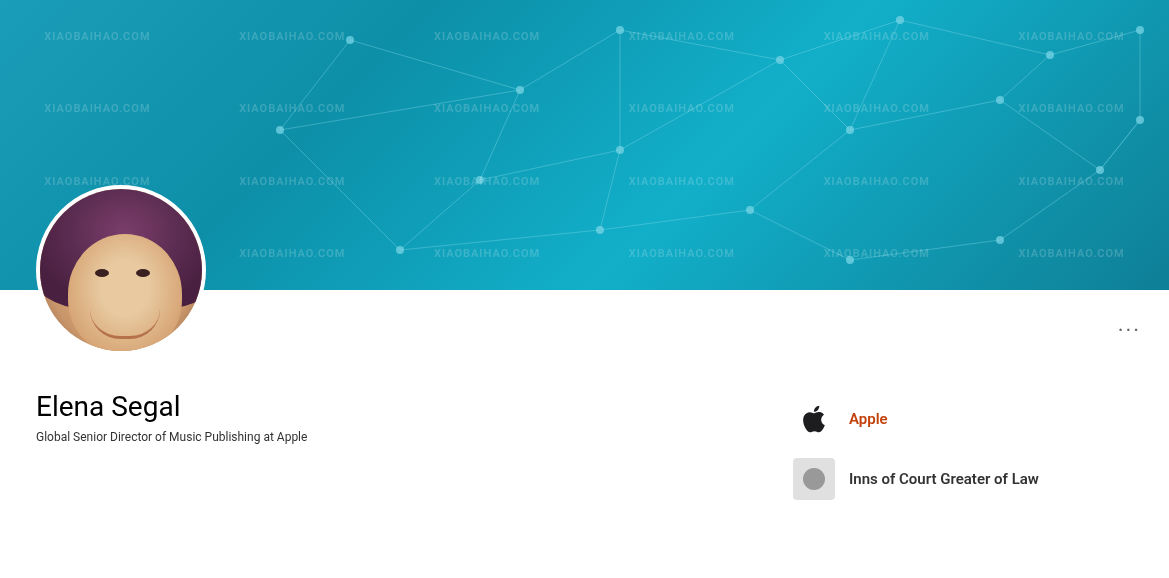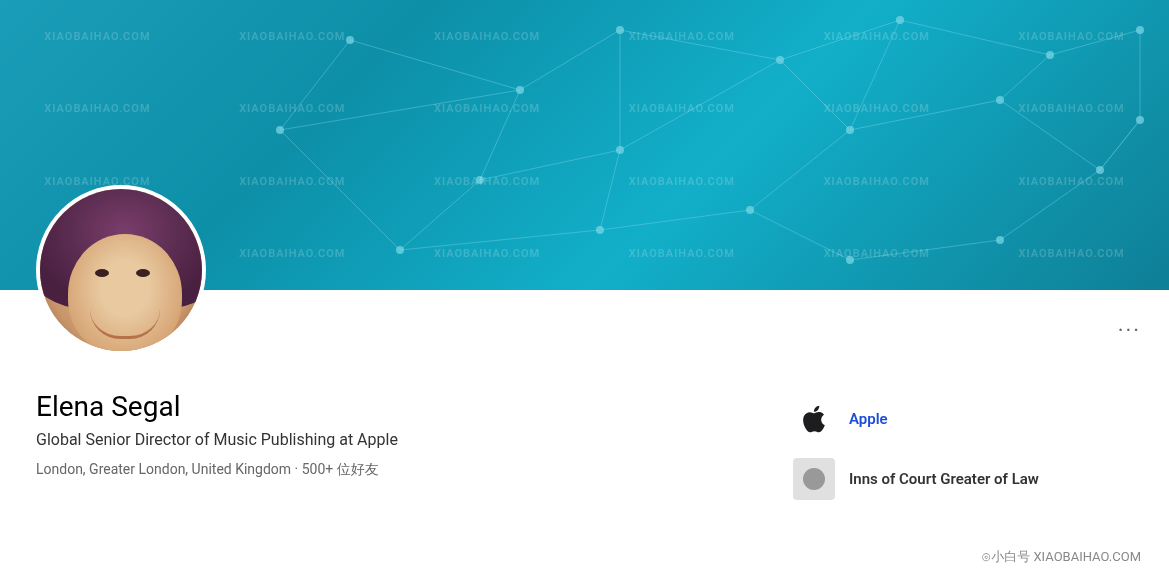--- a/index.html
+++ b/index.html
@@ -147,21 +147,21 @@
     }
 
     .profile-name {
       font-size: 28px;
       font-weight: 400;
       color: #000;
       margin-bottom: 6px;
     }
 
     .profile-title {
-      font-size: 16px;
+      font-size: 12px;
       font-weight: 400;
       color: #333;
       margin-bottom: 8px;
       line-height: 1.4;
     }
 
     .profile-location {
       font-size: 14px;
       color: #666;
       line-height: 1.5;
@@ -185,21 +185,21 @@
       flex-shrink: 0;
       display: flex;
       align-items: center;
       justify-content: center;
       font-size: 26px;
     }
 
     .exp-name {
       font-size: 15px;
       font-weight: 600;
-      color: #1d4ed8;
+      color: #c2410c;
     }
 
     .exp-icon-school {
       width: 42px;
       height: 42px;
       flex-shrink: 0;
       background: #e0e0e0;
       border-radius: 4px;
       display: flex;
       align-items: center;
@@ -329,21 +329,20 @@
       <div class="avatar-smile"></div>
     </div>
   </div>
 
   <div class="menu-dots">···</div>
 
   <div class="profile-info">
     <div class="info-left">
       <div class="profile-name">Elena Segal</div>
       <div class="profile-title">Global Senior Director of Music Publishing at Apple</div>
-      <div class="profile-location">London, Greater London, United Kingdom · 500+ 位好友</div>
     </div>
 
     <div class="info-right">
 
       <div class="exp-item">
         <div class="exp-icon" style="font-size:28px; color:#1d1d1f;">
             <svg viewBox="0 0 24 24" width="32" height="32" fill="#1d1d1f">
       <path d="M18.71 19.5c-.83 1.24-1.71 2.45-3.05 2.47-1.34.03-1.77-.79-3.29-.79-1.53 0-2 .77-3.27.82-1.31.05-2.3-1.32-3.14-2.53C4.25 17 2.94 12.45 4.7 9.39c.87-1.52 2.43-2.48 4.12-2.51 1.28-.02 2.5.87 3.29.87.78 0 2.26-1.07 3.8-.91.65.03 2.47.26 3.64 1.98-.09.06-2.17 1.28-2.15 3.81.03 3.02 2.65 4.03 2.68 4.04-.03.07-.42 1.44-1.38 2.83M13 3.5c.73-.83 1.94-1.46 2.94-1.5.13 1.17-.34 2.35-1.04 3.19-.69.85-1.83 1.51-2.95 1.42-.15-1.15.41-2.35 1.05-3.11z"></path>
     </svg>
           </div>
@@ -352,15 +351,14 @@
 
       <div class="exp-item">
         <div class="exp-icon-school">
           <div class="school-dot"></div>
         </div>
         <span class="exp-name" style="color:#333; font-weight:600;">Inns of Court Greater of Law</span>
       </div>
     </div>
   </div>
 
-  <div class="bottom-watermark">⊙小白号 XIAOBAIHAO.COM</div>
 
 </div>
 
 </body></html>

